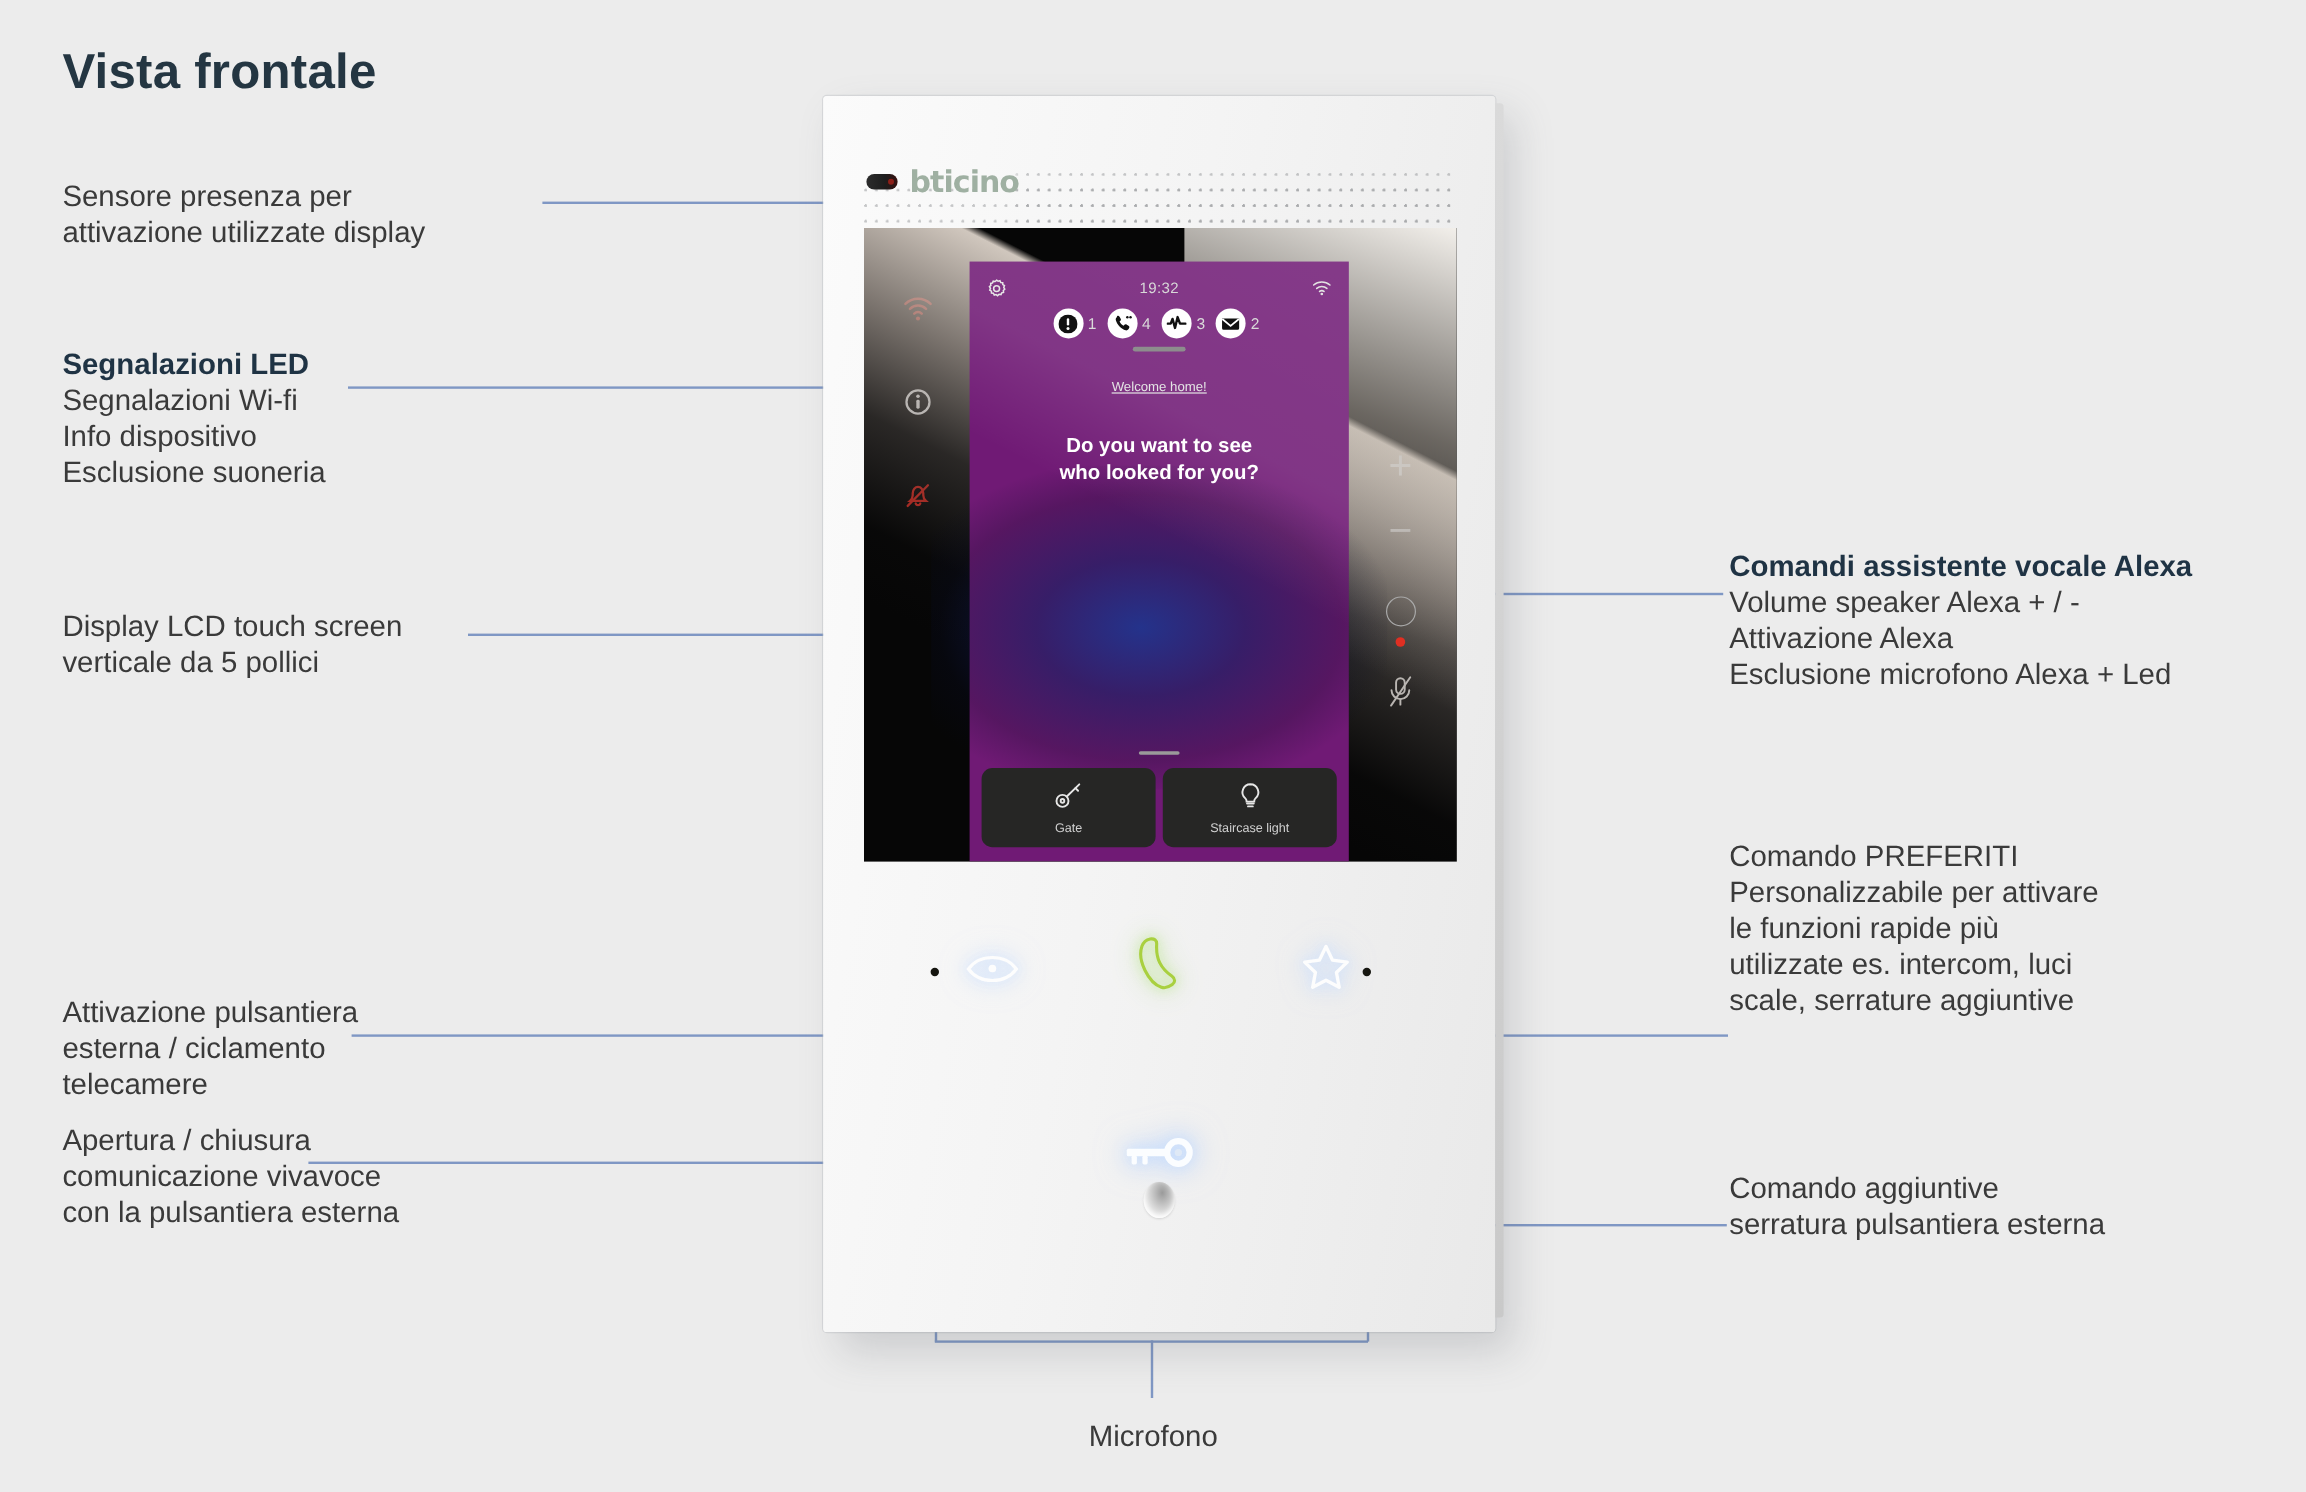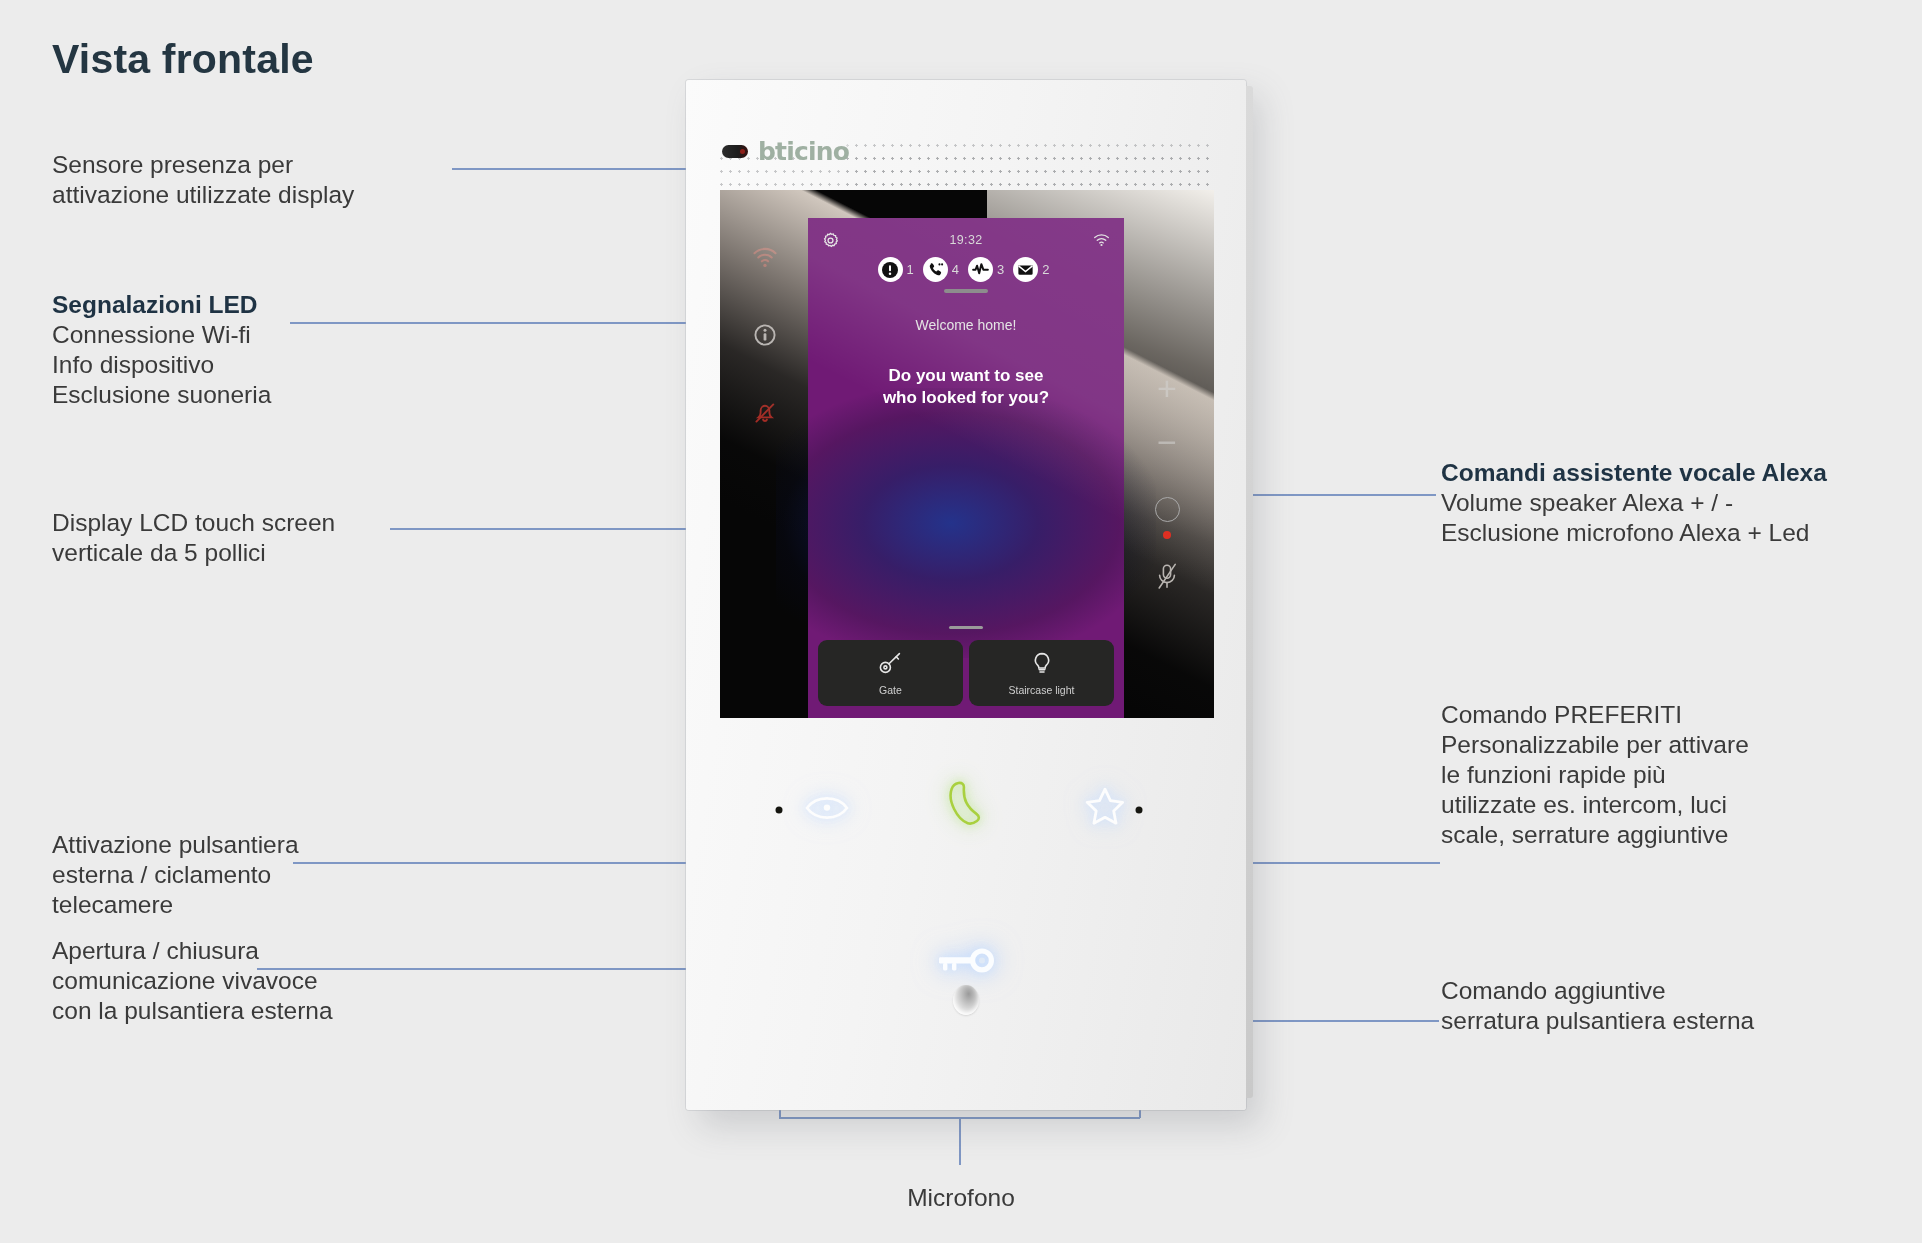--- a/index.html
+++ b/index.html
@@ -121,21 +121,21 @@
   .sb-badges { display:flex; align-items:center; justify-content:center; gap:4px; margin-top:7px; }
   .badge { display:flex; align-items:center; gap:4px; }
   .badge .circ {
     width:25px; height:25px; border-radius:50%; background:#fff;
     display:flex; align-items:center; justify-content:center;
   }
   .badge .num { color:#d9d9d9; font-size:13px; margin-right:5px; }
   .grabber { width:44px; height:3.5px; border-radius:2px; background:#8d8d8d; margin:7px auto 0; }
 
   .greet { position:relative; z-index:3; text-align:center; margin-top:24px; }
-  .greet .hi { color:#e4e4e4; font-size:14px; }
+  .greet .hi { color:#e4e4e4; font-size:11px;text-decoration:underline; }
   .greet .q { color:#fff; font-size:17px; font-weight:700; line-height:22px; margin-top:32px; }
 
   .favs { position:relative; z-index:3; margin-top:auto; padding:0 10px 12px; }
   .favs .grab2 { width:34px; height:3.5px; border-radius:2px; background:#9a9a9a; margin:0 auto 11px; }
   .favs .row { display:flex; gap:6px; }
   .fav {
     flex:1; height:66px; background:#262625; border-radius:9px;
     display:flex; flex-direction:column; align-items:center; justify-content:center; gap:9px;
   }
   .fav .lbl { color:#cfcfcf; font-size:10.5px; }
@@ -178,21 +178,21 @@
 
   <div class="page-title">Vista frontale</div>
 
   <div class="callout" style="left:52px; top:150px;">
     <div class="ln">Sensore presenza per</div>
     <div class="ln">attivazione utilizzate display</div>
   </div>
 
   <div class="callout" style="left:52px; top:290px;">
     <div class="ln hd">Segnalazioni LED</div>
-    <div class="ln">Connessione Wi-fi</div>
+    <div class="ln">Segnalazioni Wi-fi</div>
     <div class="ln">Info dispositivo</div>
     <div class="ln">Esclusione suoneria</div>
   </div>
 
   <div class="callout" style="left:52px; top:508px;">
     <div class="ln">Display LCD touch screen</div>
     <div class="ln">verticale da 5 pollici</div>
   </div>
 
   <div class="callout" style="left:52px; top:830px;">
@@ -203,20 +203,21 @@
 
   <div class="callout" style="left:52px; top:936px;">
     <div class="ln">Apertura / chiusura</div>
     <div class="ln">comunicazione vivavoce</div>
     <div class="ln">con la pulsantiera esterna</div>
   </div>
 
   <div class="callout" style="left:1441px; top:458px;">
     <div class="ln hd">Comandi assistente vocale Alexa</div>
     <div class="ln">Volume speaker Alexa + / -</div>
+    <div class="ln">Attivazione Alexa</div>
     <div class="ln">Esclusione microfono Alexa + Led</div>
   </div>
 
   <div class="callout" style="left:1441px; top:700px;">
     <div class="ln">Comando PREFERITI</div>
     <div class="ln">Personalizzabile per attivare</div>
     <div class="ln">le funzioni rapide più</div>
     <div class="ln">utilizzate es. intercom, luci</div>
     <div class="ln">scale, serrature aggiuntive</div>
   </div>

